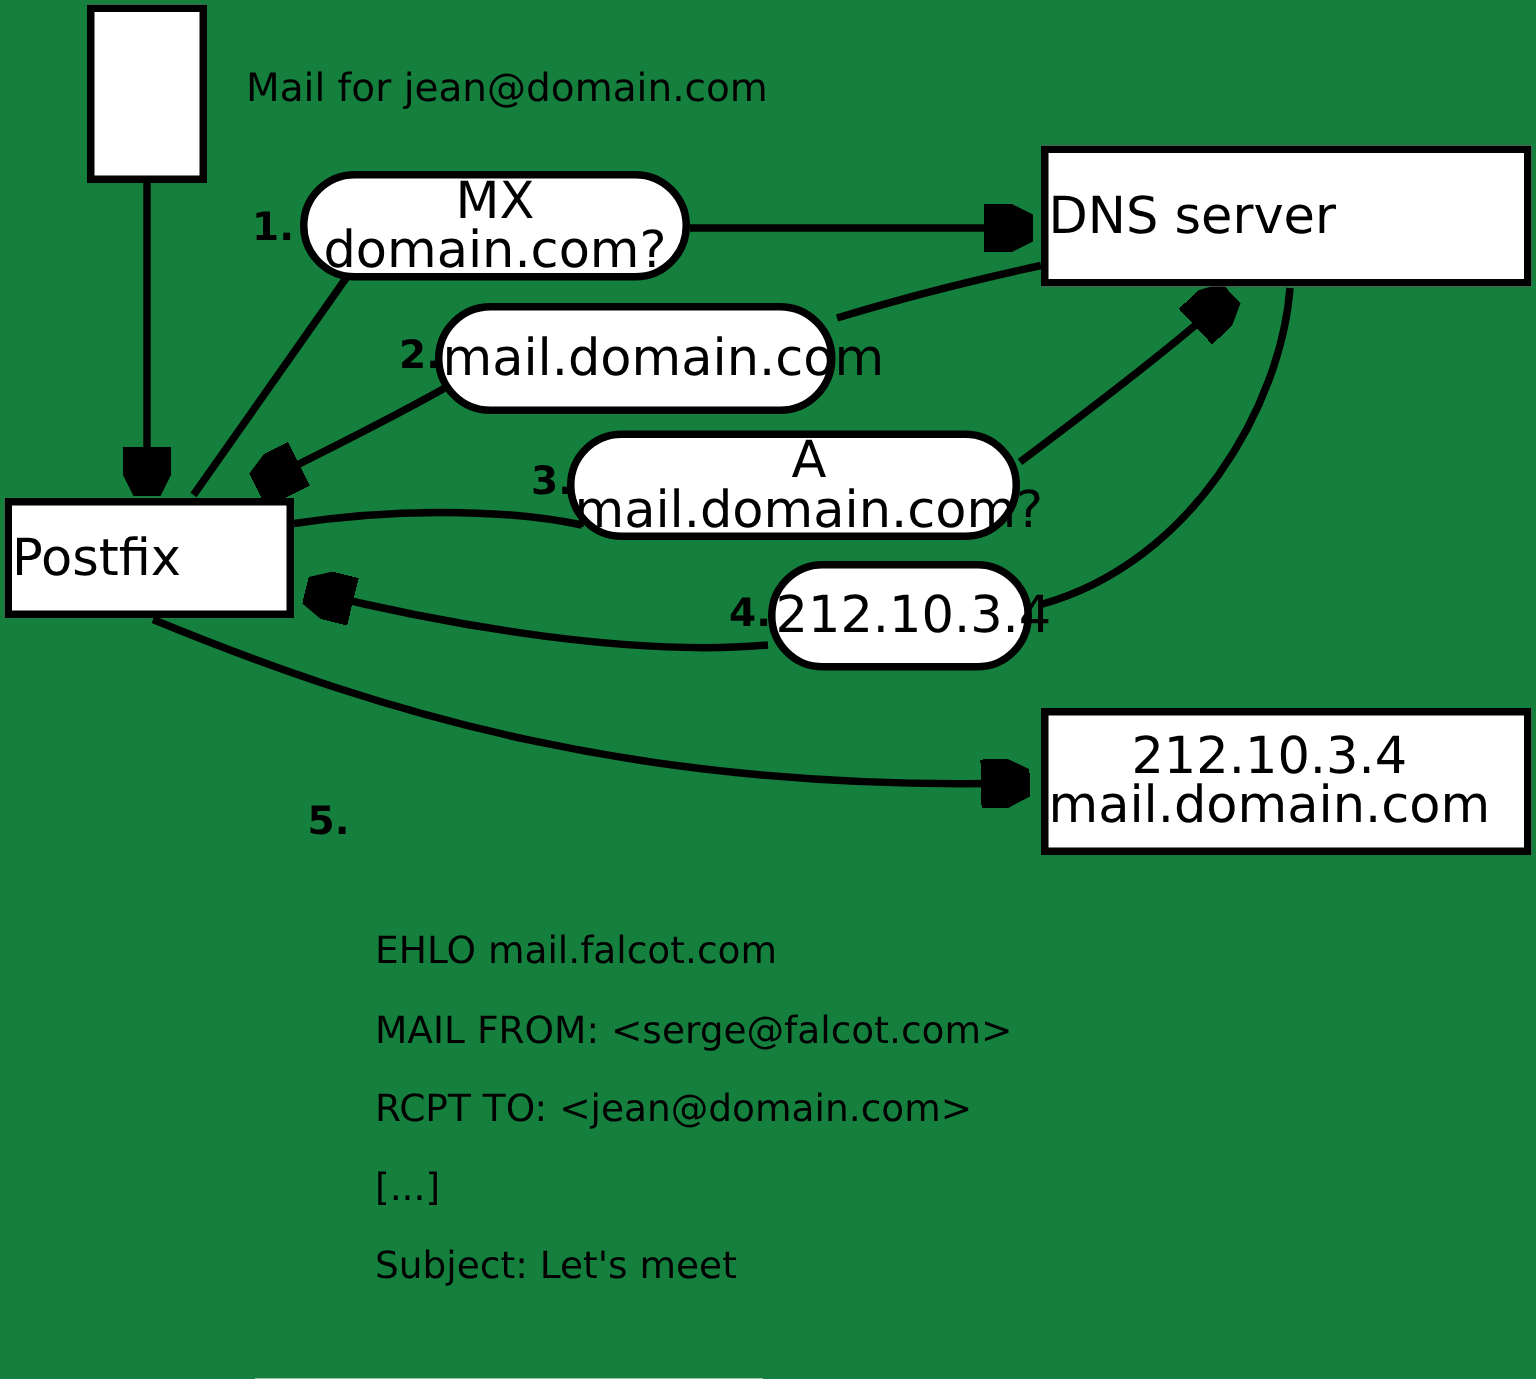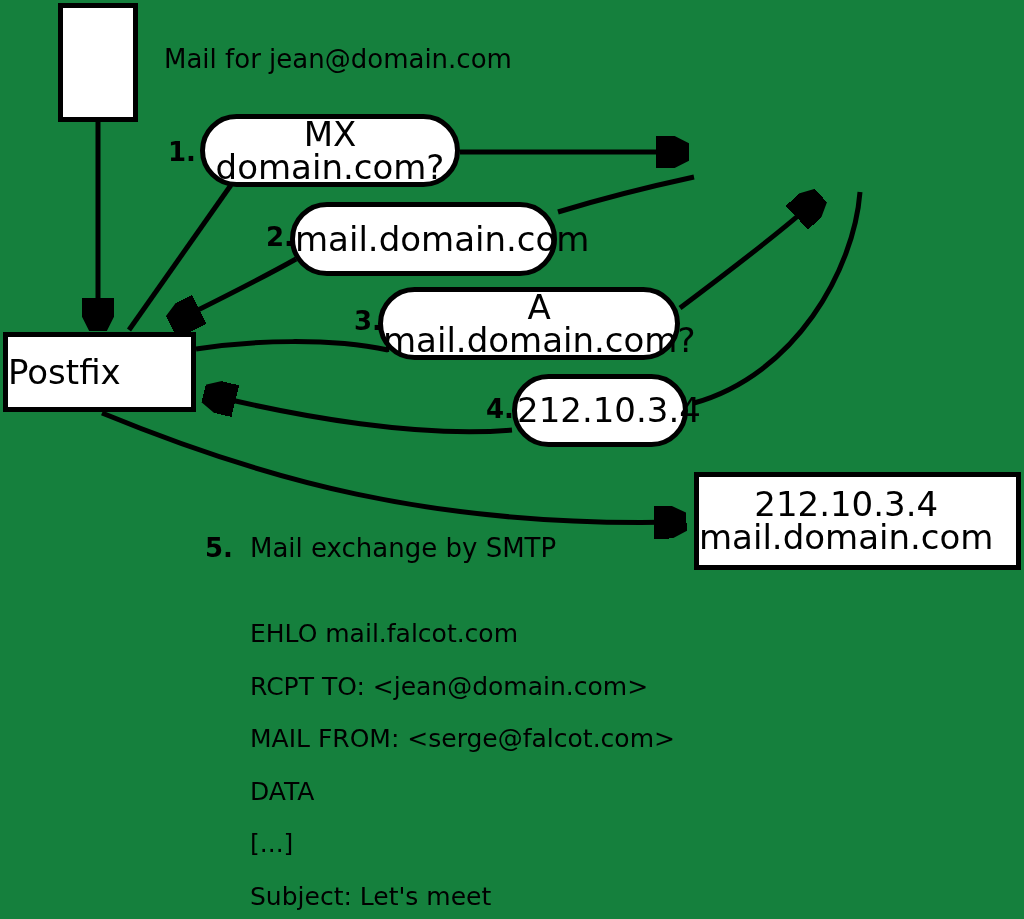--- a/index.html
+++ b/index.html
@@ -92,20 +92,23 @@
   </svg>
 
   <div class="node" style="left:58px; top:3px; width:80px; height:119px;"></div>
 
   <div class="free-text" style="left:164px; top:44px;">Mail for jean@domain.com</div>
 
   <div class="node" style="left:3px; top:332px; width:193px; height:80px;">
     <span>Postfix</span>
   </div>
 
+  <div class="node" style="left:694px; top:97px; width:327px; height:94px;">
+    <span>DNS server</span>
+  </div>
 
   <div class="node two-line" style="left:694px; top:472px; width:327px; height:98px;">
     <div>
       <div>212.10.3.4</div>
       <div>mail.domain.com</div>
     </div>
   </div>
 
   <div class="num-label" style="left:168px; top:137px;">1.</div>
   <div class="node pill" style="left:200px; top:114px; width:260px; height:73px;">
@@ -121,27 +124,25 @@
   <div class="node pill" style="left:378px; top:287px; width:302px; height:73px;">
     <span>A mail.domain.com?</span>
   </div>
 
   <div class="num-label" style="left:486px; top:394px;">4.</div>
   <div class="node pill" style="left:512px; top:374px; width:176px; height:73px;">
     <span>212.10.3.4</span>
   </div>
 
   <div class="num-label" style="left:205px; top:533px;">5.</div>
-  <div class="free-text" style="left:250px; top:533px;">Mail exchange by SMTP</div>
 
   <div class="smtp-block">
     <div class="smtp-line">EHLO mail.falcot.com</div>
+    <div class="smtp-line">MAIL FROM: &lt;serge@falcot.com&gt;</div>
     <div class="smtp-line">RCPT TO: &lt;jean@domain.com&gt;</div>
-    <div class="smtp-line">MAIL FROM: &lt;serge@falcot.com&gt;</div>
-    <div class="smtp-line">DATA</div>
     <div class="smtp-line">[...]</div>
     <div class="smtp-line">Subject: Let's meet</div>
     <div class="smtp-line"></div>
     <div class="smtp-line">[...]</div>
     <div class="smtp-line">.</div>
   </div>
 
 </div>
 
 </body></html>

